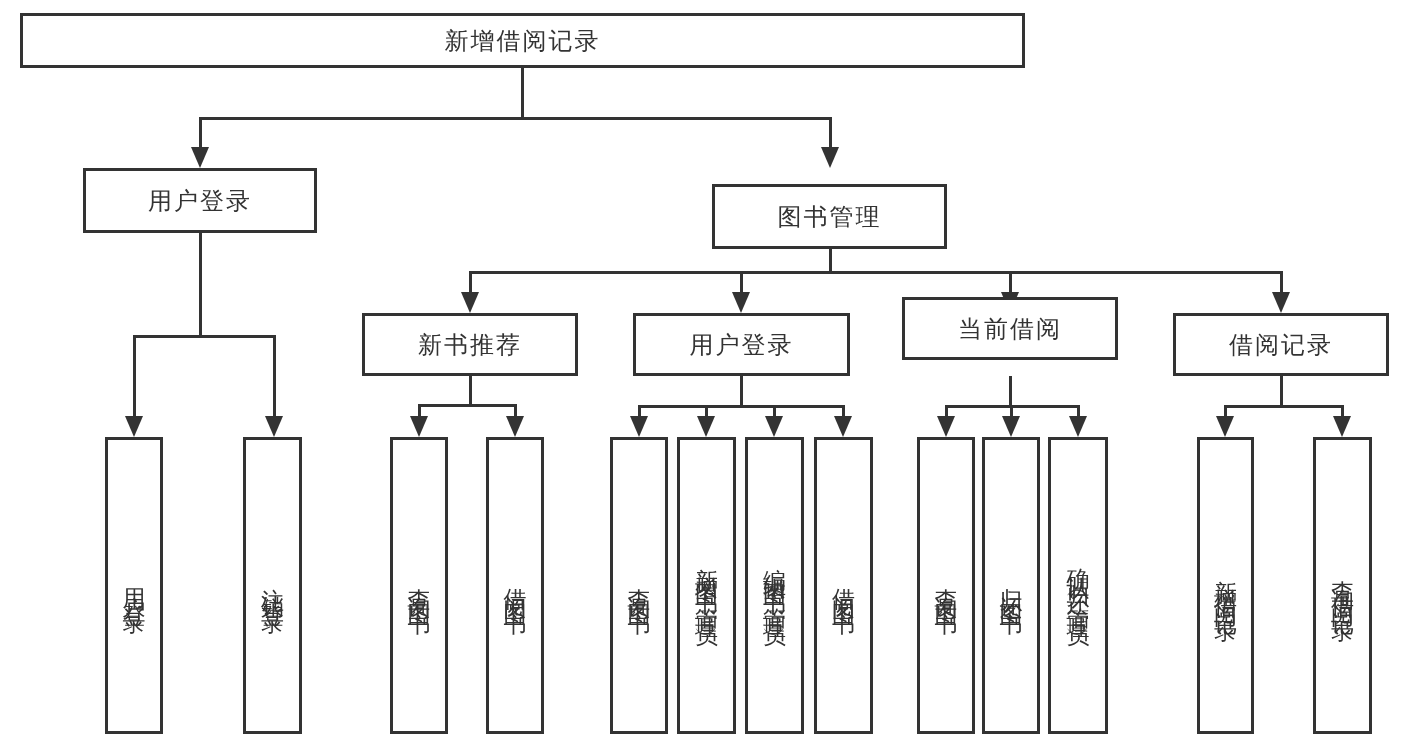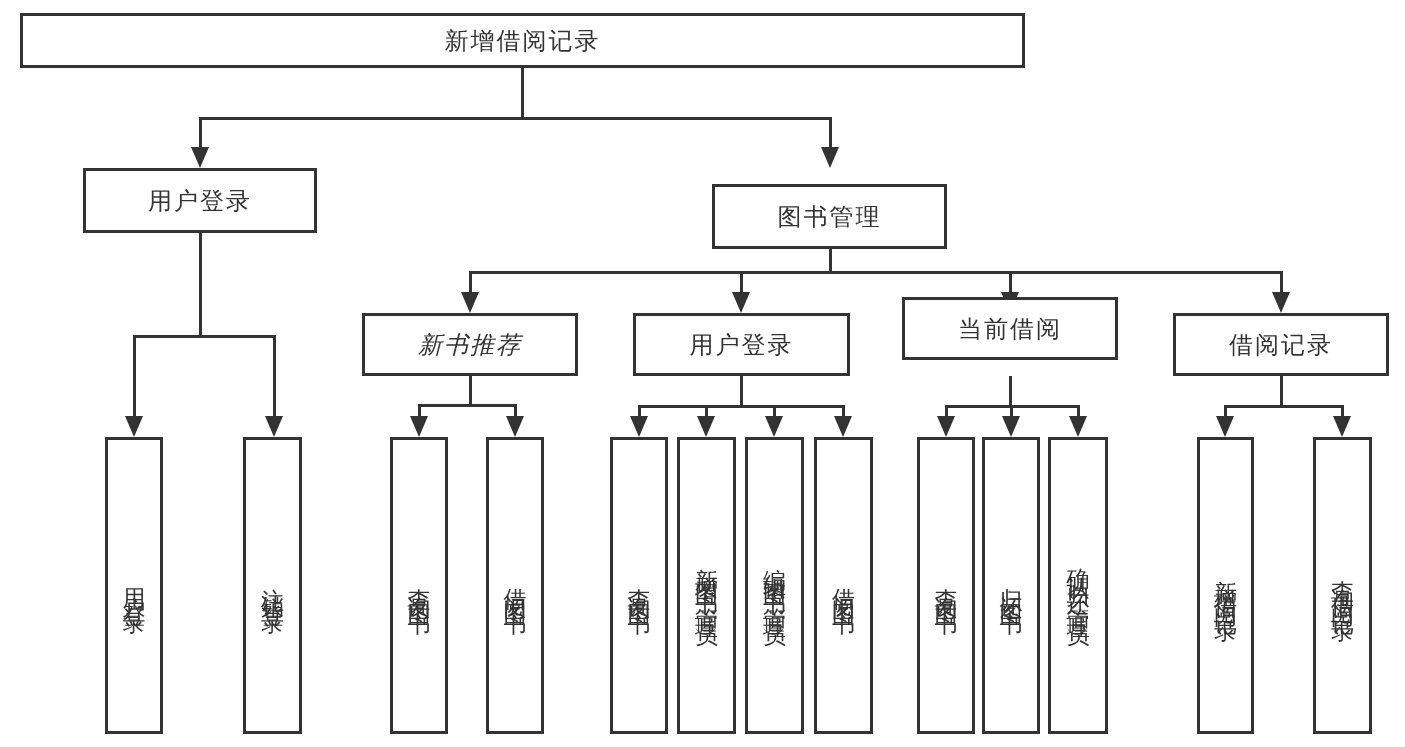--- a/index.html
+++ b/index.html
@@ -71,21 +71,21 @@
 <div class="node node-h" style="left: 20px; top: 13px; width: 1005px; height: 55px; border-color: rgb(51, 51, 51); background: rgb(255, 255, 255);">
       <span class="node-label" style="color: rgb(51, 51, 51);">新增借阅记录</span>
     </div>
     <div class="node node-h" style="left: 83px; top: 168px; width: 234px; height: 65px; border-color: rgb(51, 51, 51); background: rgb(255, 255, 255);">
       <span class="node-label" style="color: rgb(51, 51, 51);">用户登录</span>
     </div>
     <div class="node node-h" style="left: 712px; top: 184px; width: 235px; height: 65px; border-color: rgb(51, 51, 51); background: rgb(255, 255, 255);">
       <span class="node-label" style="color: rgb(51, 51, 51);">图书管理</span>
     </div>
     <div class="node node-h" style="left: 362px; top: 313px; width: 216px; height: 63px; border-color: rgb(51, 51, 51); background: rgb(255, 255, 255);">
-      <span class="node-label" style="color: rgb(51, 51, 51); font-style: italic;">新书推荐</span>
+      <span class="node-label" style="color: rgb(51, 51, 51);">新书推荐</span>
     </div>
     <div class="node node-h" style="left: 633px; top: 313px; width: 217px; height: 63px; border-color: rgb(51, 51, 51); background: rgb(255, 255, 255);">
       <span class="node-label" style="color: rgb(51, 51, 51);">用户登录</span>
     </div>
     <div class="node node-h" style="left: 902px; top: 297px; width: 216px; height: 63px; border-color: rgb(51, 51, 51); background: rgb(255, 255, 255);">
       <span class="node-label" style="color: rgb(51, 51, 51);">当前借阅</span>
     </div>
     <div class="node node-h" style="left: 1173px; top: 313px; width: 216px; height: 63px; border-color: rgb(51, 51, 51); background: rgb(255, 255, 255);">
       <span class="node-label" style="color: rgb(51, 51, 51);">借阅记录</span>
     </div>

